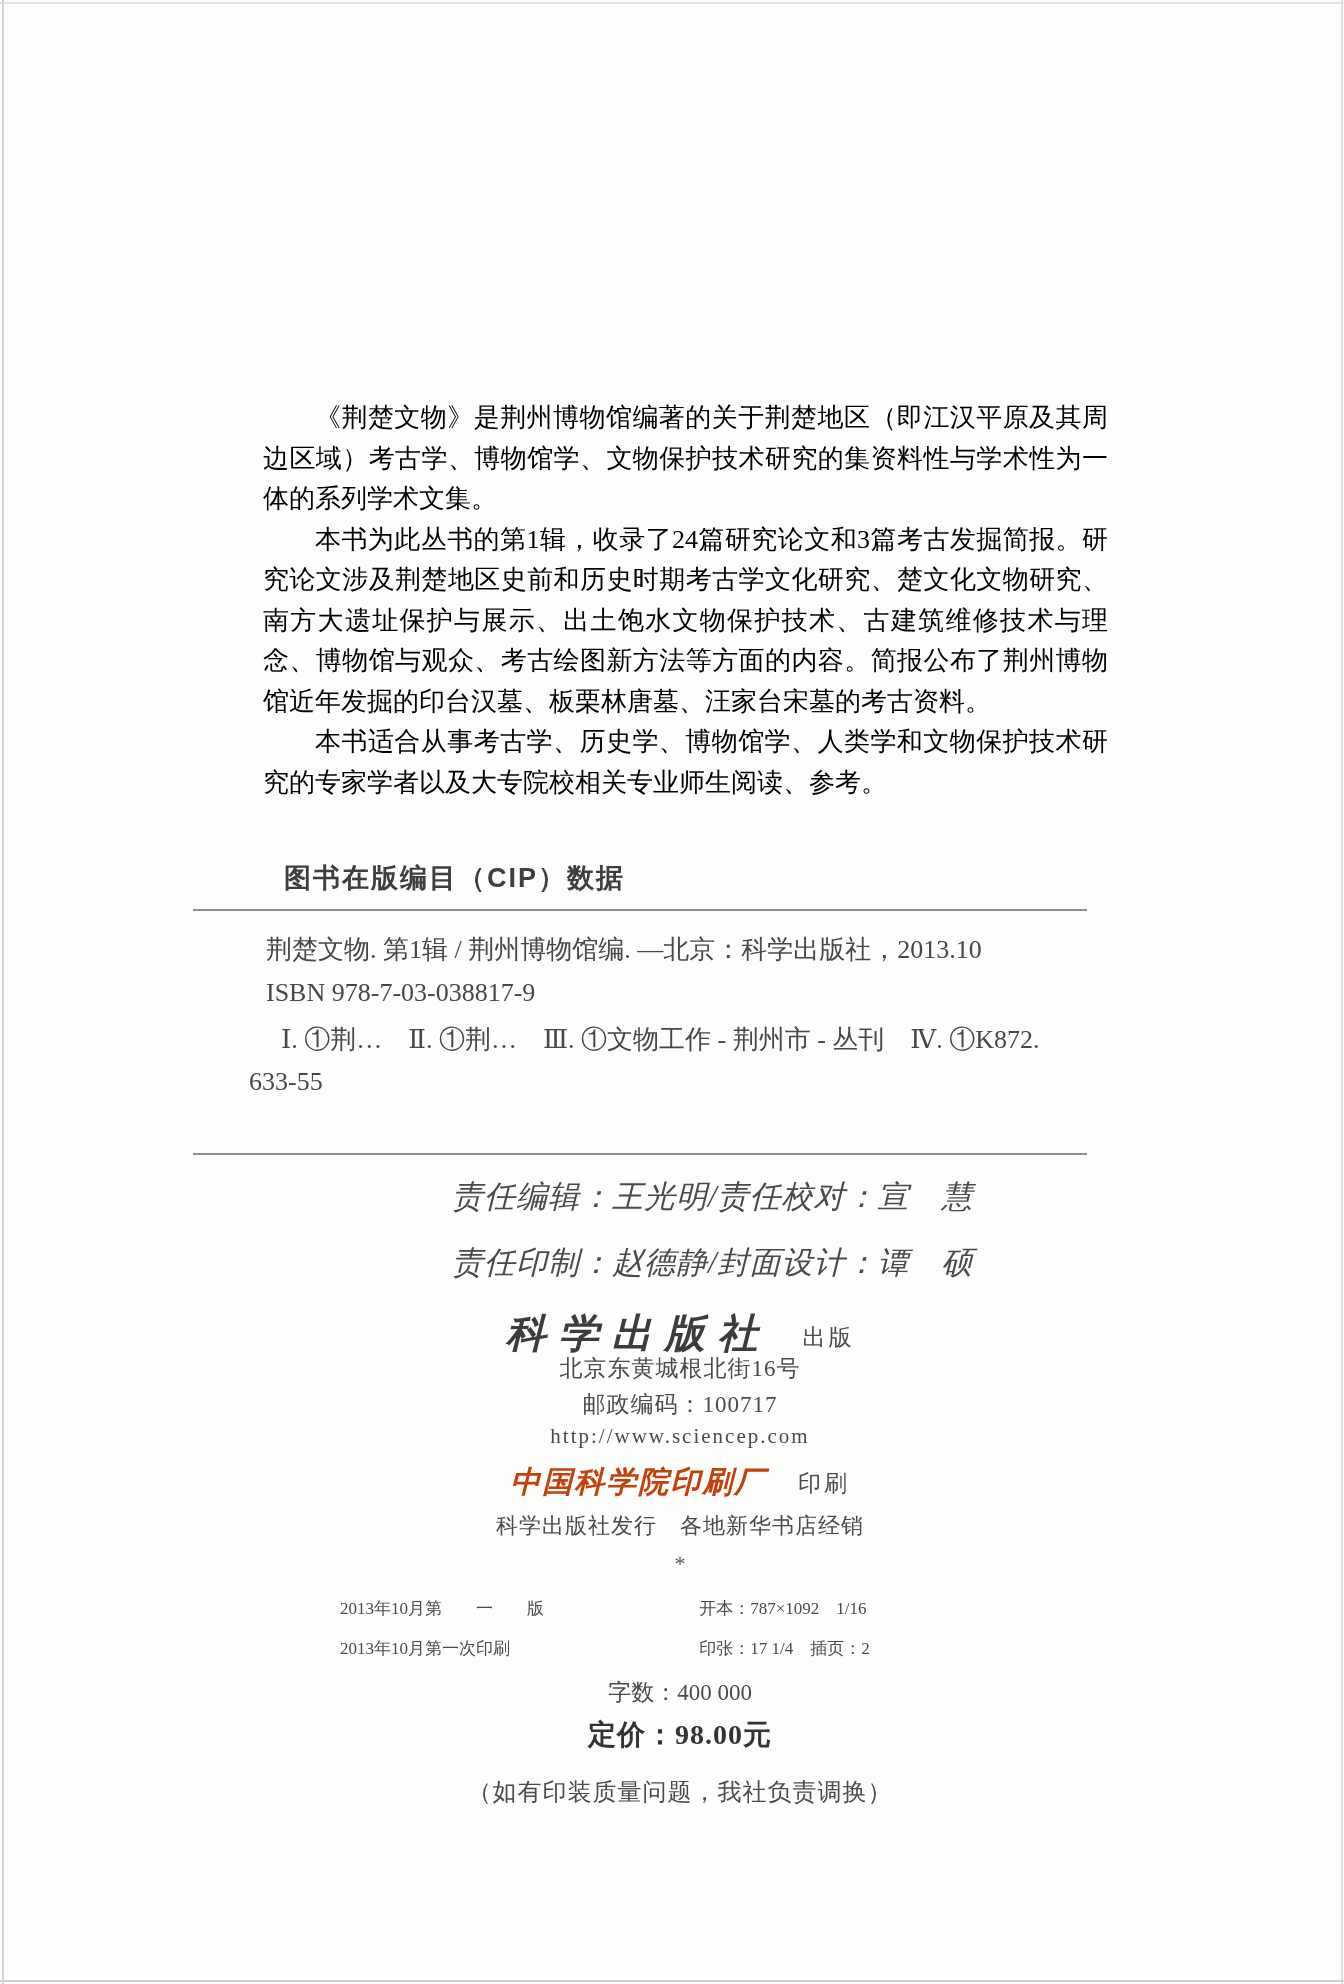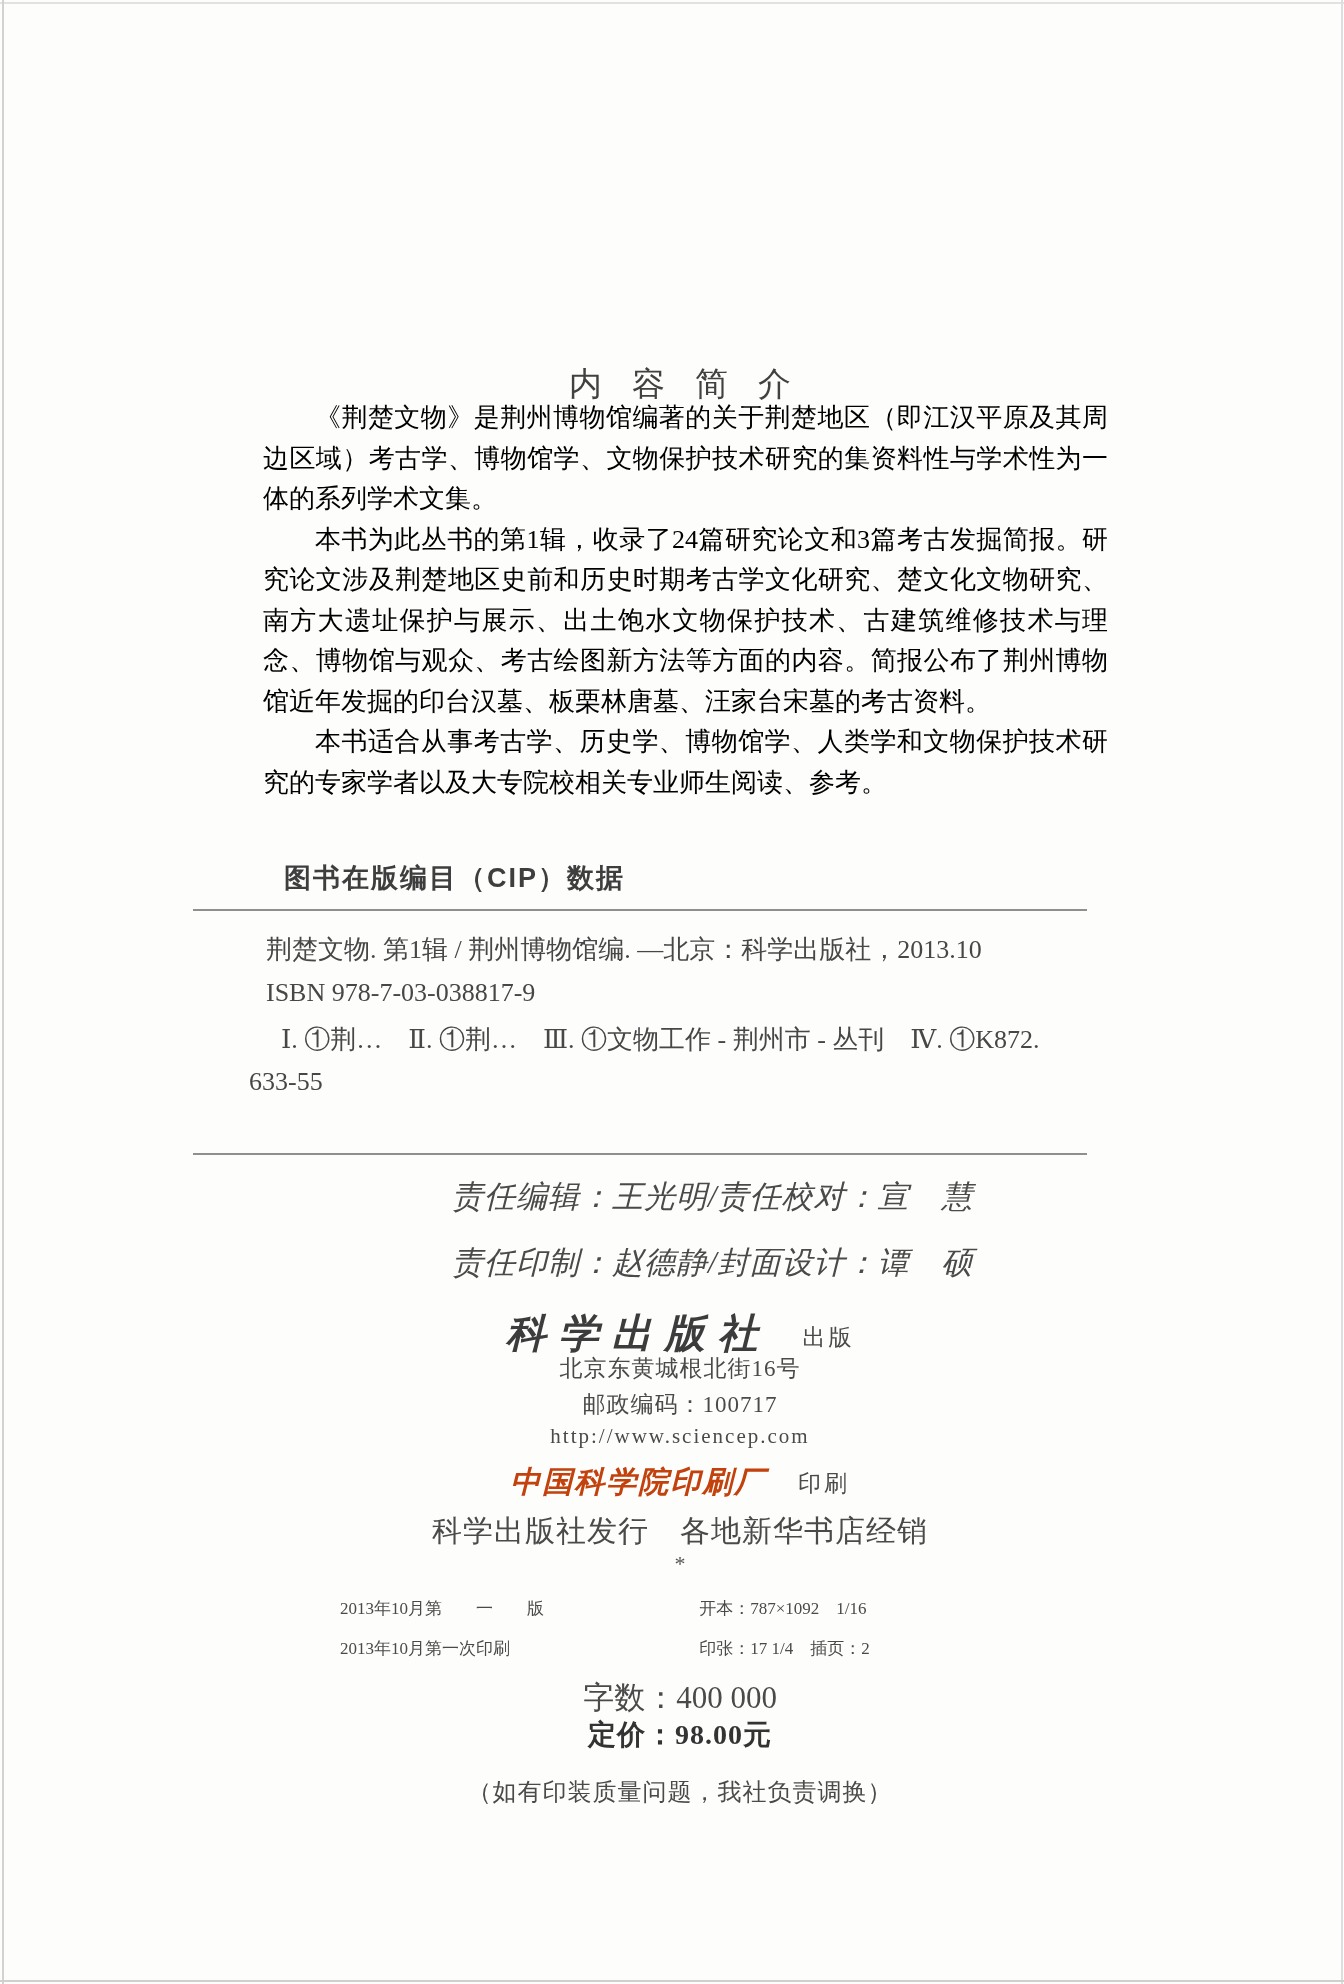--- a/index.html
+++ b/index.html
@@ -72,41 +72,40 @@
   }
   .pub-suffix { font-size:23px; letter-spacing:3px; margin-left:26px; color:#4a4a4a; }
   .pub-address   { top:1353px; font-size:23px; letter-spacing:1px; }
   .pub-postcode  { top:1389px; font-size:23px; letter-spacing:1px; }
   .pub-url       { top:1424px; font-size:21px; letter-spacing:2px; }
   .pub-printer-line { top:1462px; font-size:23px; }
   .pub-printer {
     font-size:30px; font-weight:bold; font-style:italic;
     letter-spacing:2px; color:#c2410c; vertical-align:-1px;
   }
-  .pub-distribution { top:1511px; font-size:30px; letter-spacing:1px; }
+  .pub-distribution { top:1511px; font-size:22px; letter-spacing:1px; }
   .pub-separator    { top:1551px; font-size:22px; color:#555; }
 
   .imp-line { position:absolute; left:340px; width:720px; font-size:17px; color:#4a4a4a; white-space:nowrap; }
   .imp-edition  { top:1597px; }
   .imp-printing { top:1637px; }
   .imp-left { display:inline-block; width:355px; }
-  .imp-words { top:1677px; font-size:31px; }
+  .imp-words { top:1677px; font-size:23px; }
   .imp-price { top:1716px; font-size:28px; font-weight:bold; color:#333333; letter-spacing:1px; }
   .imp-notice { top:1776px; font-size:24px; letter-spacing:1px; }
 </style>
 </head>
 <body>
 
 <div class="page">
   <div class="edge-top"></div>
   <div class="edge-left"></div>
   <div class="edge-right"></div>
   <div class="edge-bottom"></div>
 
-  <h1 class="title">内容简介</h1>
 
   <div class="intro">
     <p>《荆楚文物》是荆州博物馆编著的关于荆楚地区（即江汉平原及其周边区域）考古学、博物馆学、文物保护技术研究的集资料性与学术性为一体的系列学术文集。</p>
     <p>本书为此丛书的第1辑，收录了24篇研究论文和3篇考古发掘简报。研究论文涉及荆楚地区史前和历史时期考古学文化研究、楚文化文物研究、南方大遗址保护与展示、出土饱水文物保护技术、古建筑维修技术与理念、博物馆与观众、考古绘图新方法等方面的内容。简报公布了荆州博物馆近年发掘的印台汉墓、板栗林唐墓、汪家台宋墓的考古资料。</p>
     <p>本书适合从事考古学、历史学、博物馆学、人类学和文物保护技术研究的专家学者以及大专院校相关专业师生阅读、参考。</p>
   </div>
 
   <div class="cip-header">图书在版编目（CIP）数据</div>
   <div class="rule rule-1"></div>
 

